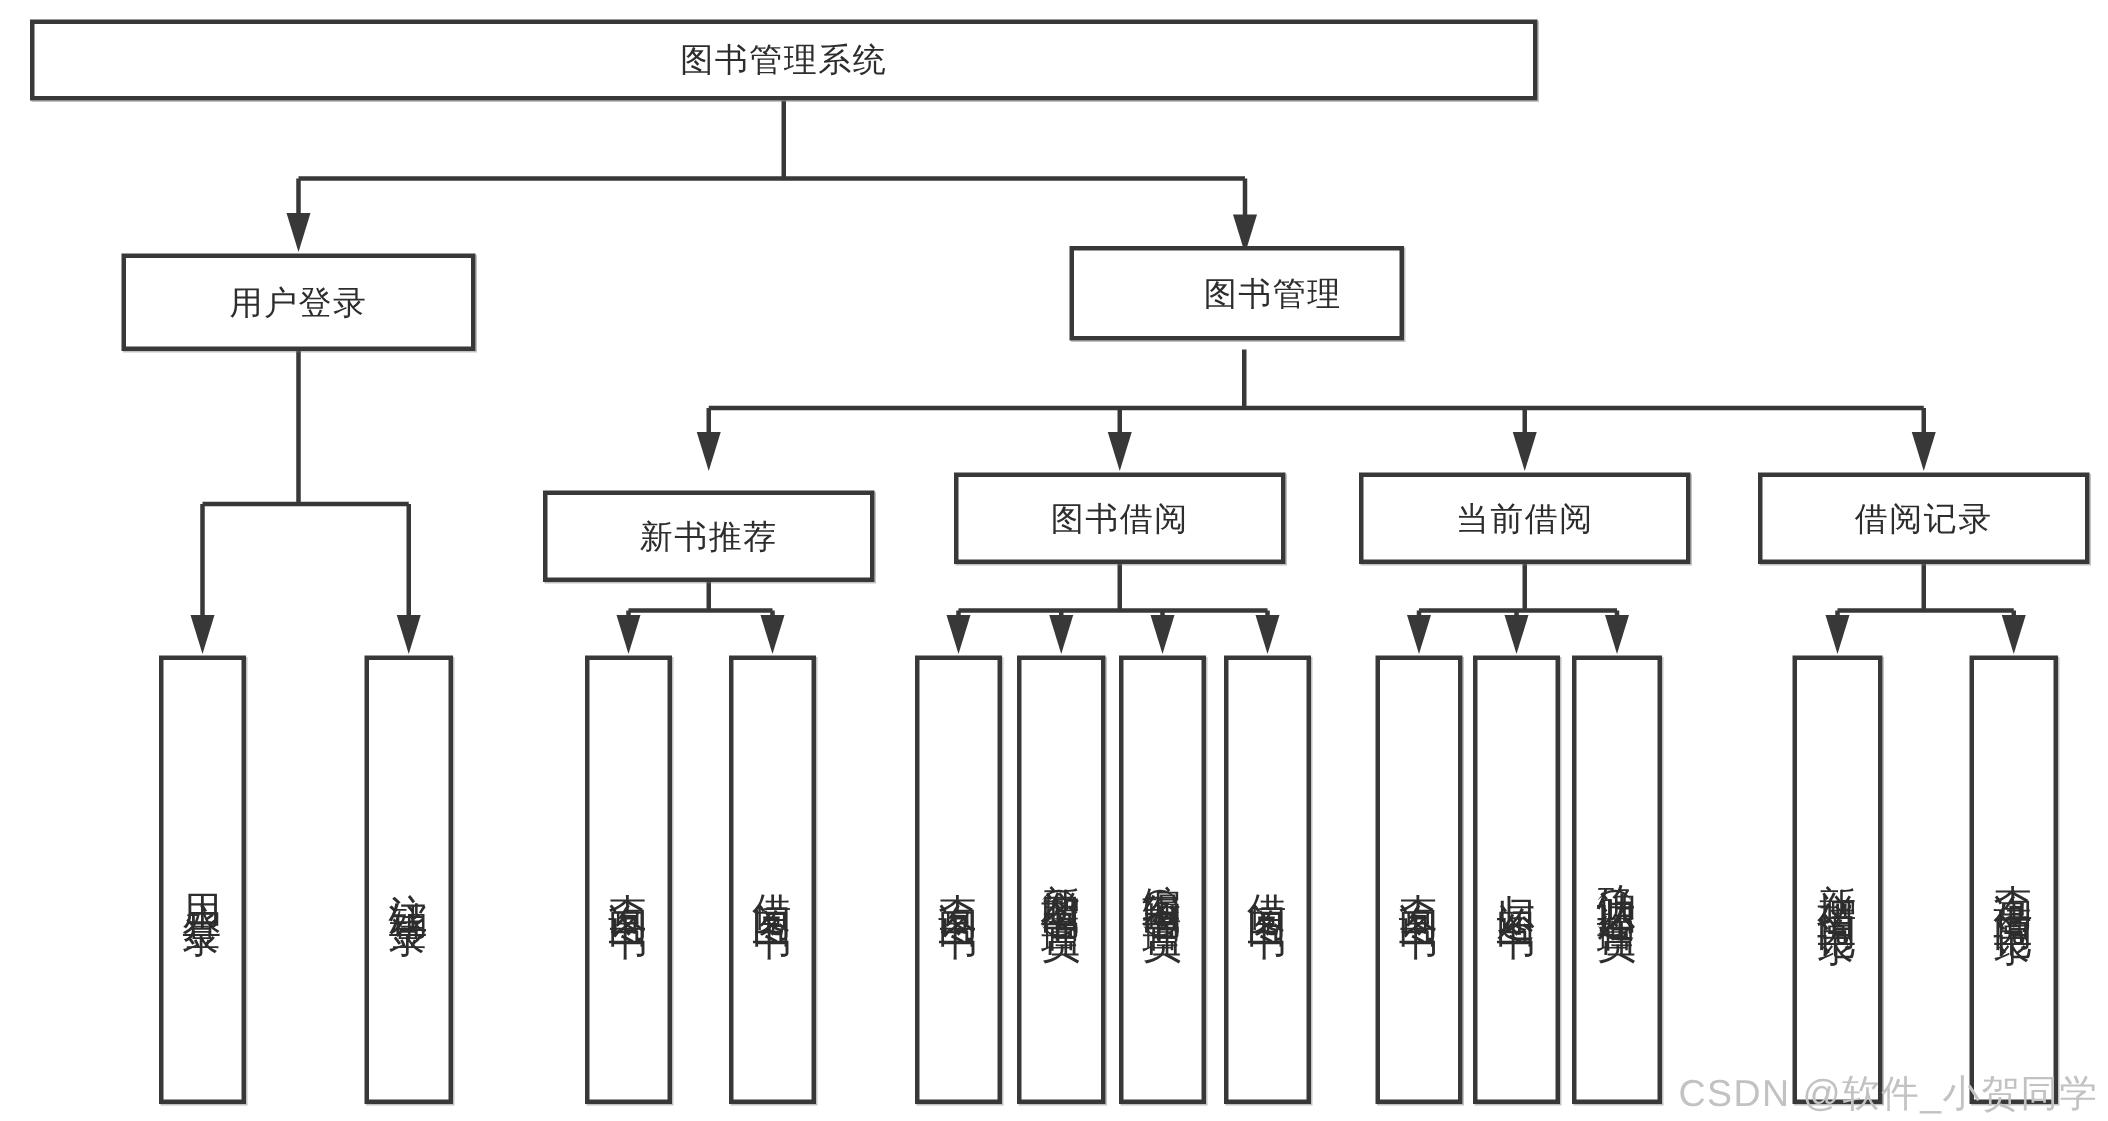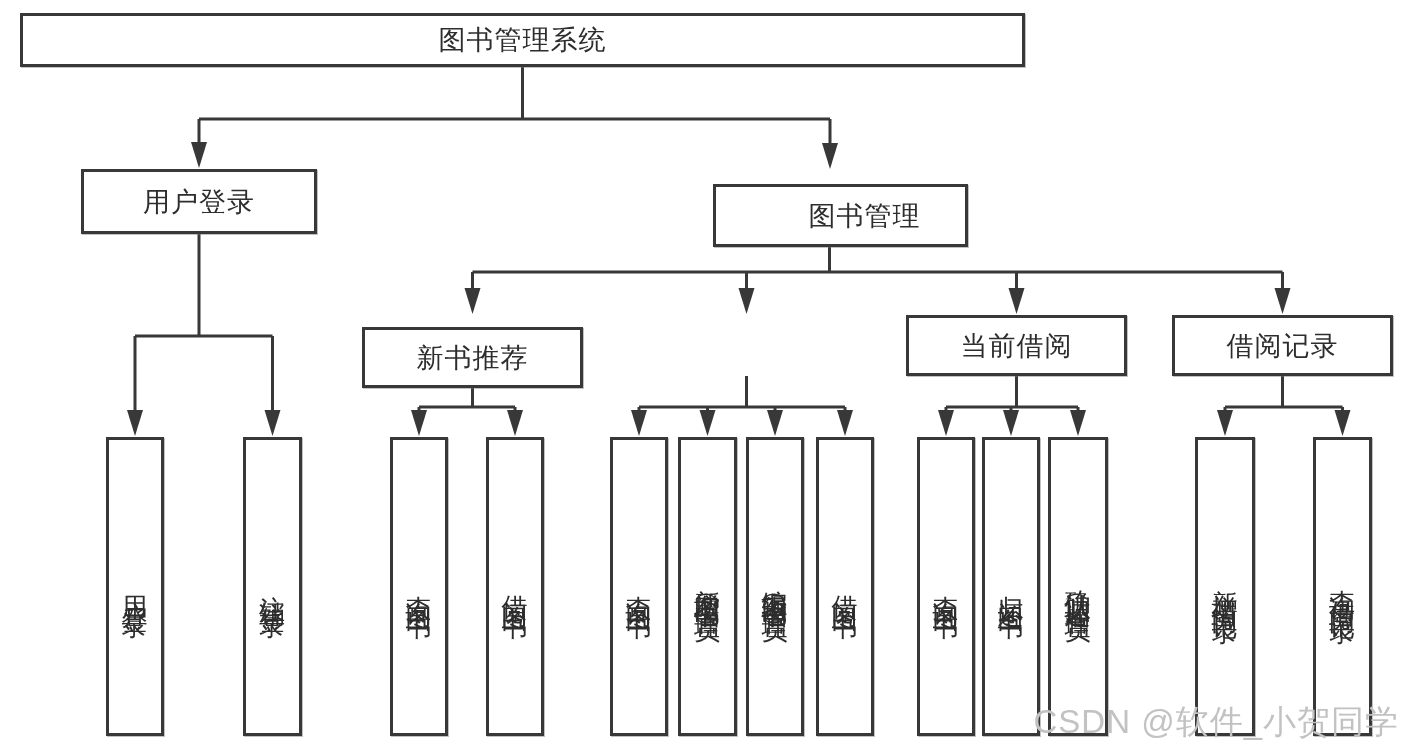--- a/index.html
+++ b/index.html
@@ -22,34 +22,34 @@
     position: absolute;
     box-sizing: border-box;
     background: #ffffff;
     border: 3px solid #383838;
     box-shadow: 1px 1px 0 rgba(120,120,120,0.45);
     display: flex;
     align-items: center;
     justify-content: center;
     z-index: 2;
   }
-  .hbox { font-size: 27px; letter-spacing: 1px; }
+  .hbox { font-size: 22px; letter-spacing: 1px; }
   .vbox span.vtext {
     writing-mode: vertical-rl;
     text-orientation: mixed;
     font-size: 26px;
     line-height: 1;
     letter-spacing: 6px;
   }
   .vbox span.vtext.long { letter-spacing: 4px; }
   .watermark {
     position: absolute;
     right: 6px;
     bottom: 2px;
-    font-size: 33px;
+    font-size: 25px;
     letter-spacing: 1px;
     color: #c2c2c2;
     z-index: 5;
     white-space: nowrap;
   }
 </style>
 </head>
 <body>
 
 <div class="canvas">
@@ -85,26 +85,29 @@
     </g>
   </svg>
 
   <div class="box hbox" style="left:20px; top:13px; width:1005px; height:54px;">
     <span>图书管理系统</span>
   </div>
 
   <div class="box hbox" style="left:81px; top:169px; width:236px; height:65px;">
     <span>用户登录</span>
   </div>
-  <div class="box hbox" style="left:713px; top:184px; width:255px; height:63px;padding-left:48px;">
+  <div class="box hbox" style="left:713px; top:164px; width:223px; height:63px;padding-left:48px;">
     <span>图书管理</span>
   </div>
 
   <div class="box hbox" style="left:362px; top:315px; width:221px; height:61px;margin-top:12px;">
     <span>新书推荐</span>
+  </div>
+  <div class="box hbox" style="left:636px; top:315px; width:221px; height:61px;">
+    <span>图书借阅</span>
   </div>
   <div class="box hbox" style="left:1172px; top:315px; width:221px; height:61px;">
     <span>借阅记录</span>
   </div>
   <div class="box hbox" style="left:906px; top:315px; width:221px; height:61px;">
     <span>当前借阅</span>
   </div>
 
   <div class="box vbox" style="left:106px; top:437px; width:58px; height:299px;">
     <span class="vtext">用户登录</span>

